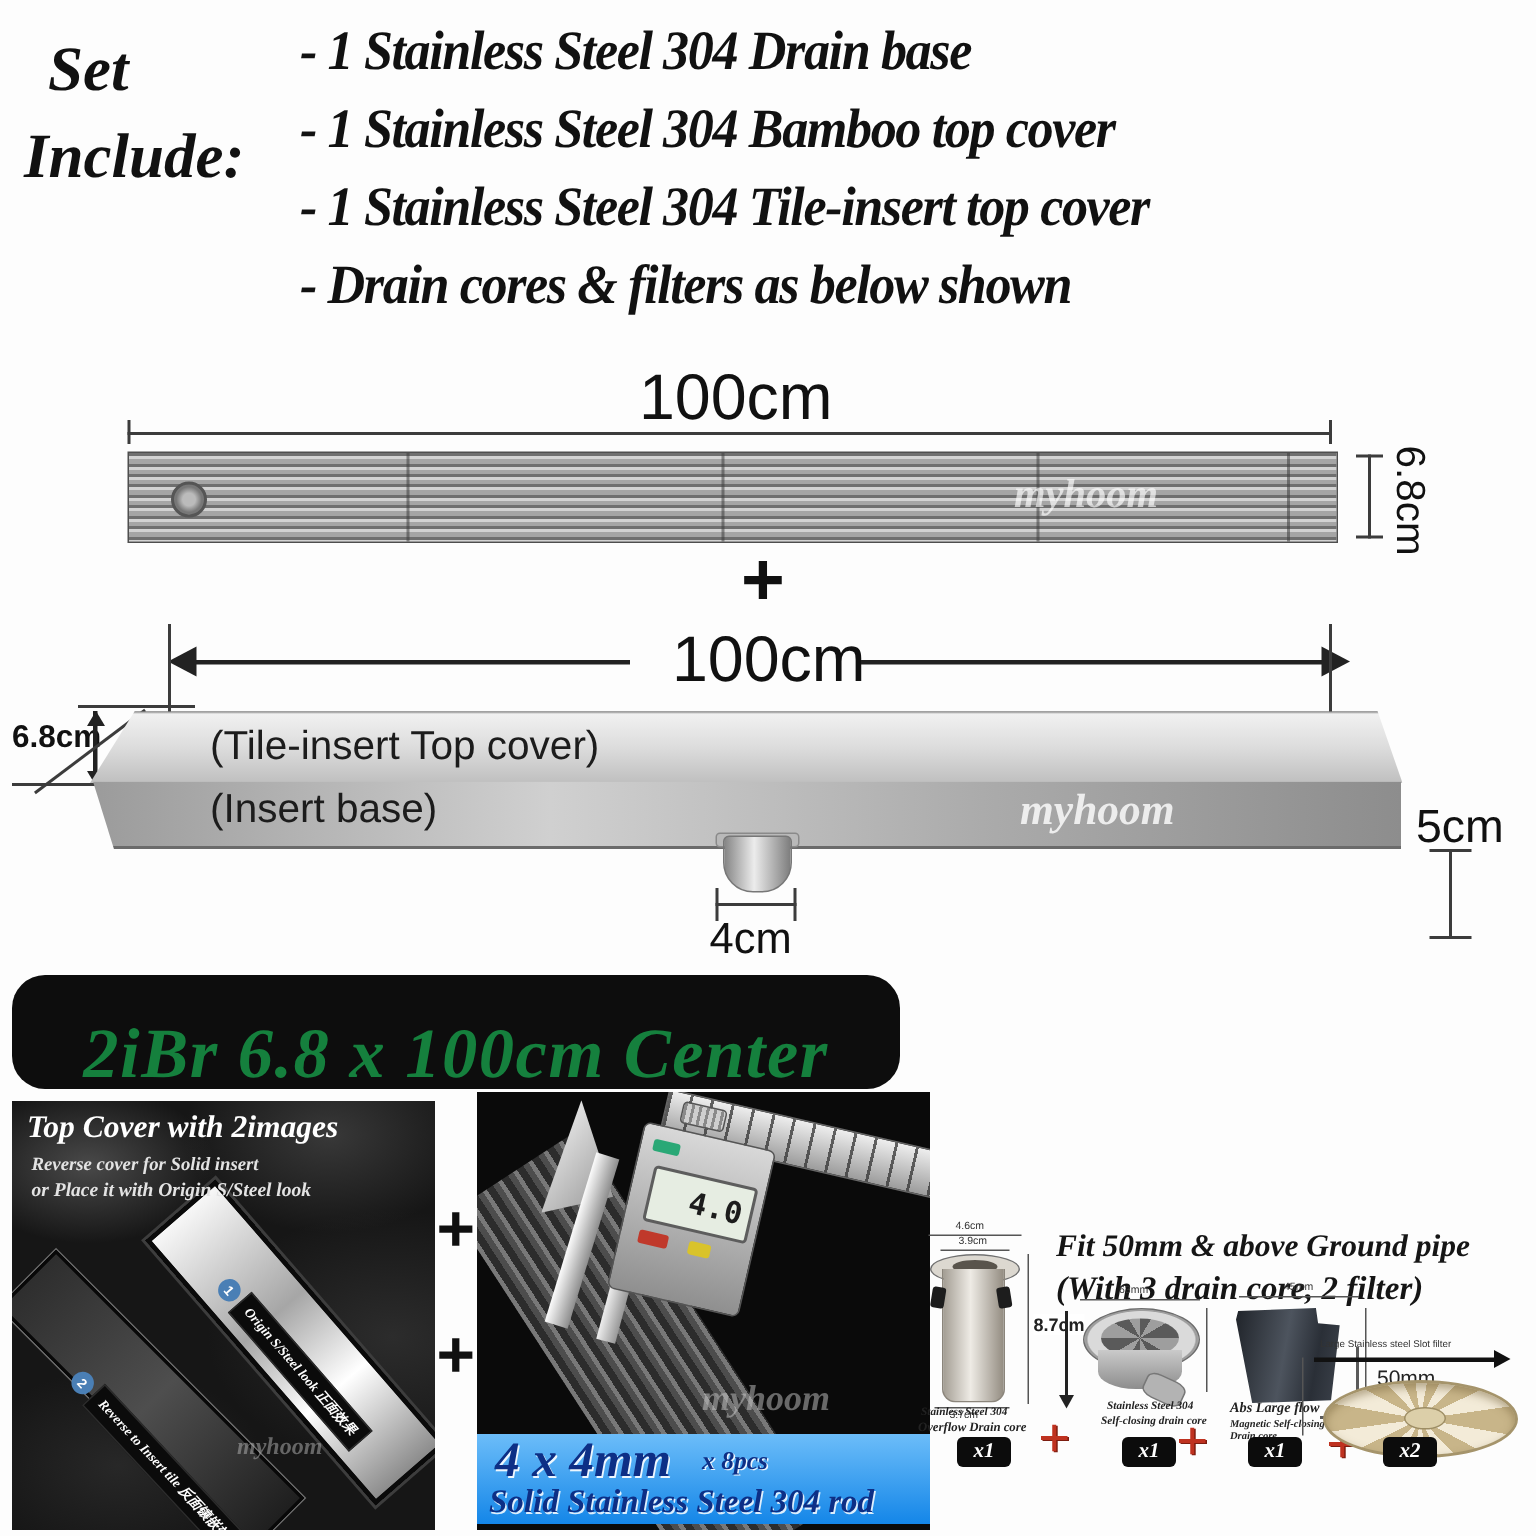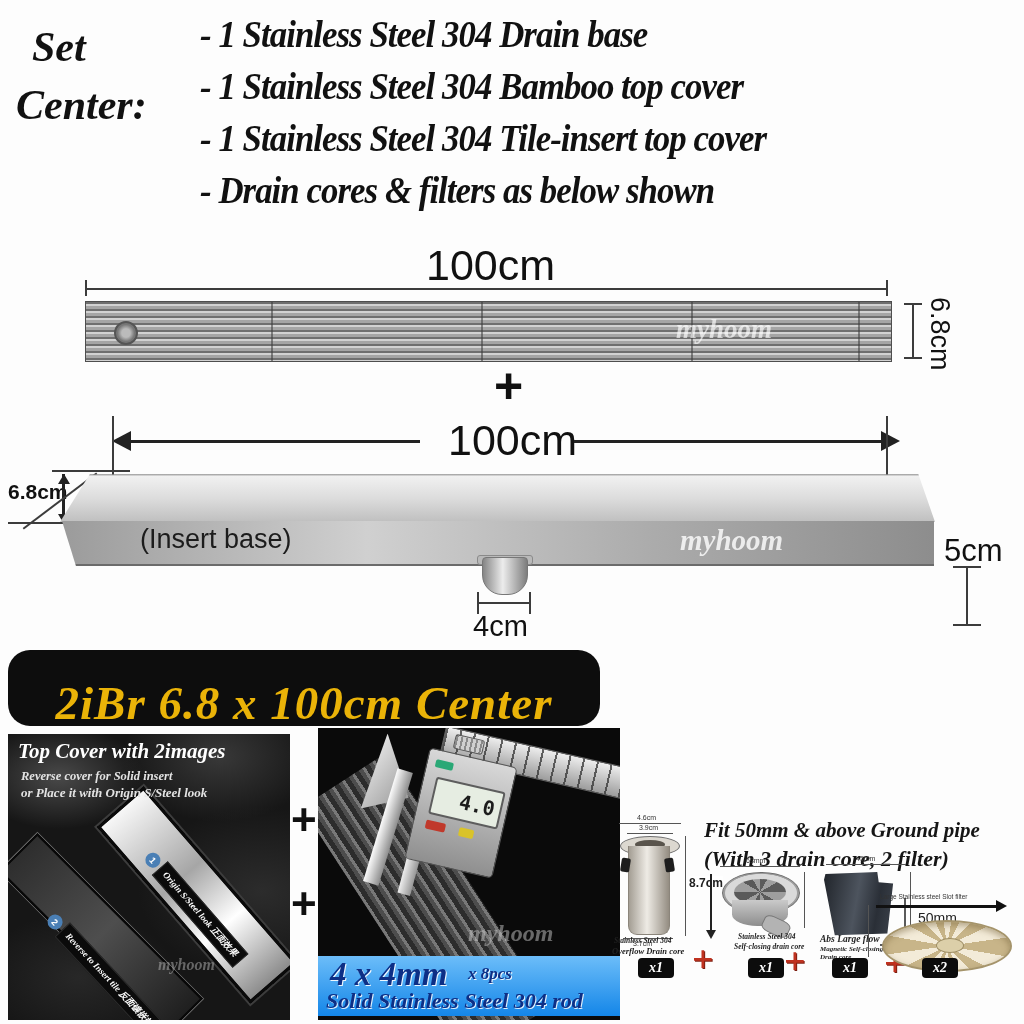--- a/index.html
+++ b/index.html
@@ -37,21 +37,21 @@
     background:linear-gradient(90deg,#9b9b9b,#d0d0d0 35%,#ababab 68%,#8d8d8d);
     border-bottom:2px solid #6b6b6b;}
   .outlet{left:482px;top:557px;width:44px;height:36px;
     background:linear-gradient(90deg,#858585,#ececec 45%,#7d7d7d);
     border-radius:4px 4px 20px 20px;border:1px solid #777;}
   .outlet-lip{left:477px;top:555px;width:54px;height:8px;background:#b9b9b9;border-radius:3px;border:1px solid #8a8a8a;}
 
   
   .banner{left:8px;top:650px;width:592px;height:76px;background:#0d0d0d;border-radius:22px;
     display:flex;align-items:center;justify-content:center;}
-  .banner span{color:#eab308;font-size:47px;letter-spacing:1px;margin-top:29px;}
+  .banner span{color:#15803d;font-size:47px;letter-spacing:1px;margin-top:29px;}
 
   
   .cover-panel{left:8px;top:734px;width:282px;height:286px;background-color:#161616;overflow:hidden;
     background-image:
       radial-gradient(ellipse 130px 80px at 18% 15%,rgba(150,150,150,.4),transparent 65%),
       radial-gradient(ellipse 150px 100px at 75% 8%,rgba(120,120,120,.35),transparent 65%),
       radial-gradient(ellipse 190px 130px at 90% 55%,rgba(95,95,95,.3),transparent 65%),
       radial-gradient(ellipse 150px 100px at 25% 85%,rgba(80,80,80,.3),transparent 65%);}
   .strip-steel{position:absolute;left:158px;top:44px;width:56px;height:228px;transform:rotate(-41deg);
     background:linear-gradient(180deg,#f7f7f7,#a6a6a6 40%,#ffffff 68%,#8c8c8c);
@@ -129,21 +129,21 @@
     border:2px solid #a5946b;box-shadow:inset 0 3px 6px rgba(120,100,60,.5);
     background:repeating-conic-gradient(from 10deg at 50% 50%,#c8b589 0 18deg,#f3ebd8 18deg 36deg);}
   .hub4{position:absolute;left:52px;top:16px;width:26px;height:13px;border-radius:50%;
     background:#dccfa9;border:1px solid #9d8d64;}
 </style>
 </head>
 <body>
 
 <div class="abs" style="left:0;top:0;width:1024px;height:228px;">
   <div class="abs serif bi set-word" style="left:32px;top:26px;">Set</div>
-  <div class="abs serif bi set-word" style="left:16px;top:84px;">Center:</div>
+  <div class="abs serif bi set-word" style="left:16px;top:84px;">Include:</div>
   <div class="abs serif bi bullet cond" style="left:200px;top:16px;">- 1 Stainless Steel 304 Drain base</div>
   <div class="abs serif bi bullet cond" style="left:200px;top:68px;">- 1 Stainless Steel 304 Bamboo top cover</div>
   <div class="abs serif bi bullet cond" style="left:200px;top:120px;">- 1 Stainless Steel 304 Tile-insert top cover</div>
   <div class="abs serif bi bullet cond" style="left:200px;top:172px;">- Drain cores &amp; filters as below shown</div>
 </div>
 
 <div class="abs" style="left:0;top:235px;width:1024px;height:175px;">
   <div class="abs" style="left:426px;top:6px;font-size:43px;color:#111;">100cm</div>
   <div class="abs dimline" style="left:85px;top:53px;width:803px;height:2px;"></div>
   <div class="abs dimline" style="left:85px;top:45px;width:2px;height:16px;"></div>
@@ -178,20 +178,21 @@
   <div class="abs" style="left:8px;top:480px;font-size:21px;font-weight:bold;color:#111;">6.8cm</div>
   <div class="abs dimline" style="left:52px;top:470px;width:78px;height:2px;"></div>
   <div class="abs dimline" style="left:8px;top:522px;width:80px;height:2px;"></div>
   <div class="abs dimline" style="left:62px;top:474px;width:3px;height:46px;background:#222;"></div>
   <div class="tri" style="left:58px;top:468px;border:6px solid transparent;border-bottom:10px solid #222;"></div>
   <div class="tri" style="left:58px;top:514px;border:6px solid transparent;border-top:10px solid #222;"></div>
   <div class="abs dimline" style="left:14px;top:500px;width:92px;height:2px;transform:rotate(-37deg);"></div>
 
   <div class="abs cover-shape"></div>
   <div class="abs base-shape"></div>
+  <div class="abs" style="left:140px;top:482px;font-size:27px;color:#1c1c1c;">(Tile-insert Top cover)</div>
   <div class="abs" style="left:140px;top:524px;font-size:27px;color:#1c1c1c;">(Insert base)</div>
   <div class="abs wmark" style="left:680px;top:524px;font-size:29px;color:rgba(255,255,255,.8);">myhoom</div>
 
   <div class="abs" style="left:944px;top:533px;font-size:31px;color:#111;">5cm</div>
   <div class="abs dimline" style="left:953px;top:566px;width:28px;height:2px;"></div>
   <div class="abs dimline" style="left:966px;top:566px;width:2px;height:60px;"></div>
   <div class="abs dimline" style="left:953px;top:624px;width:28px;height:2px;"></div>
 
   <div class="abs outlet-lip"></div>
   <div class="abs outlet"></div>

